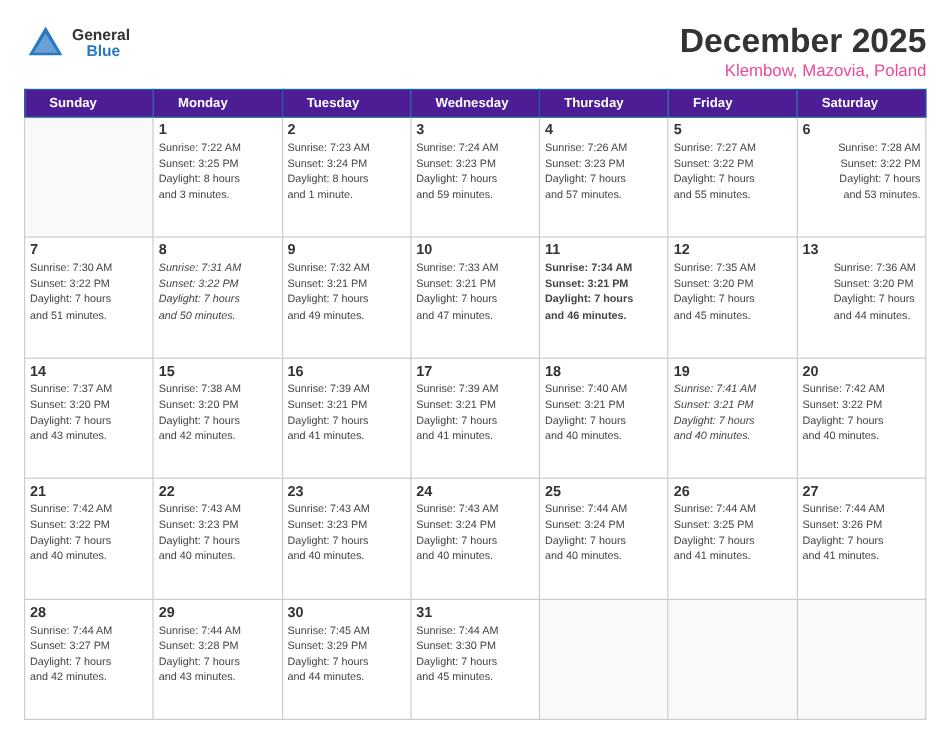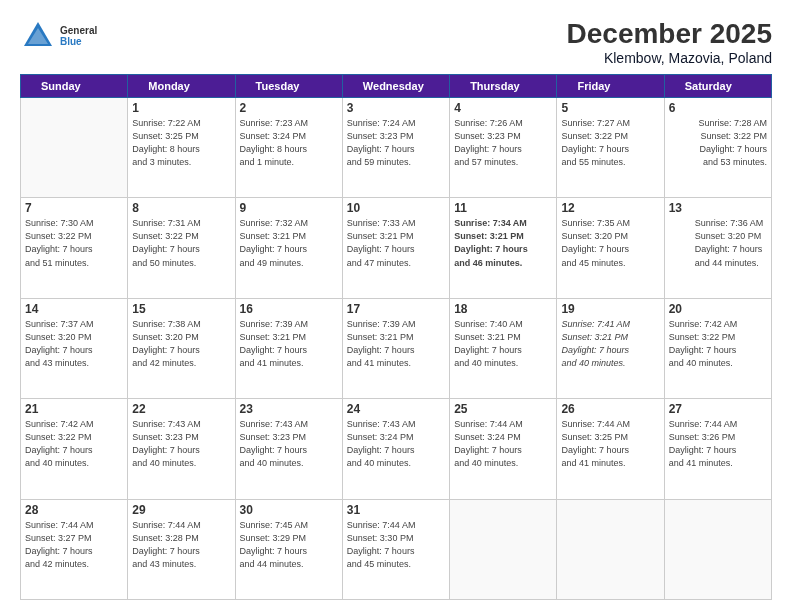--- a/index.html
+++ b/index.html
@@ -24,42 +24,42 @@
       margin-bottom: 8px;
     }
     .logo {
       display: flex;
       align-items: center;
       gap: 4px;
     }
     .logo-text {
       display: flex;
       flex-direction: column;
-      font-size: 10px;
+      font-size: 13px;
       font-weight: bold;
       line-height: 1.1;
     }
     .logo-text .general { color: #333; }
-    .logo-text .blue { color: #2979c2; }
+    .logo-text .blue { color: #2979c2; margin-left: 12px; }
     .logo-icon {
       width: 36px;
       height: 36px;
     }
     .title-block {
       text-align: right;
     }
     .title-block h1 {
       font-size: 28px;
       font-weight: bold;
       color: #333;
     }
     .title-block h2 {
       font-size: 14px;
       font-weight: normal;
-      color: #0f172a;
+      color: #ec4899;
     }
     .calendar {
       flex: 1;
       border: 1px solid #ccc;
       border-collapse: collapse;
       width: 100%;
       table-layout: fixed;
     }
     .calendar th {
       background-color: #4c1d95;
@@ -177,21 +177,21 @@
         <tr>
           <td>
             <span class="day-num">7</span>
             <div class="day-info" style="white-space: pre-line;">Sunrise: 7:30 AM
 Sunset: 3:22 PM
 Daylight: 7 hours
 and 51 minutes.</div>
           </td>
           <td>
             <span class="day-num">8</span>
-            <div class="day-info" style="white-space: pre-line;">Sunrise: 7:31 AM
+            <div class="day-info" style="white-space: pre-line; font-style: italic;">Sunrise: 7:31 AM
 Sunset: 3:22 PM
 Daylight: 7 hours
 and 50 minutes.</div>
           </td>
           <td>
             <span class="day-num">9</span>
             <div class="day-info" style="white-space: pre-line;">Sunrise: 7:32 AM
 Sunset: 3:21 PM
 Daylight: 7 hours
 and 49 minutes.</div>

